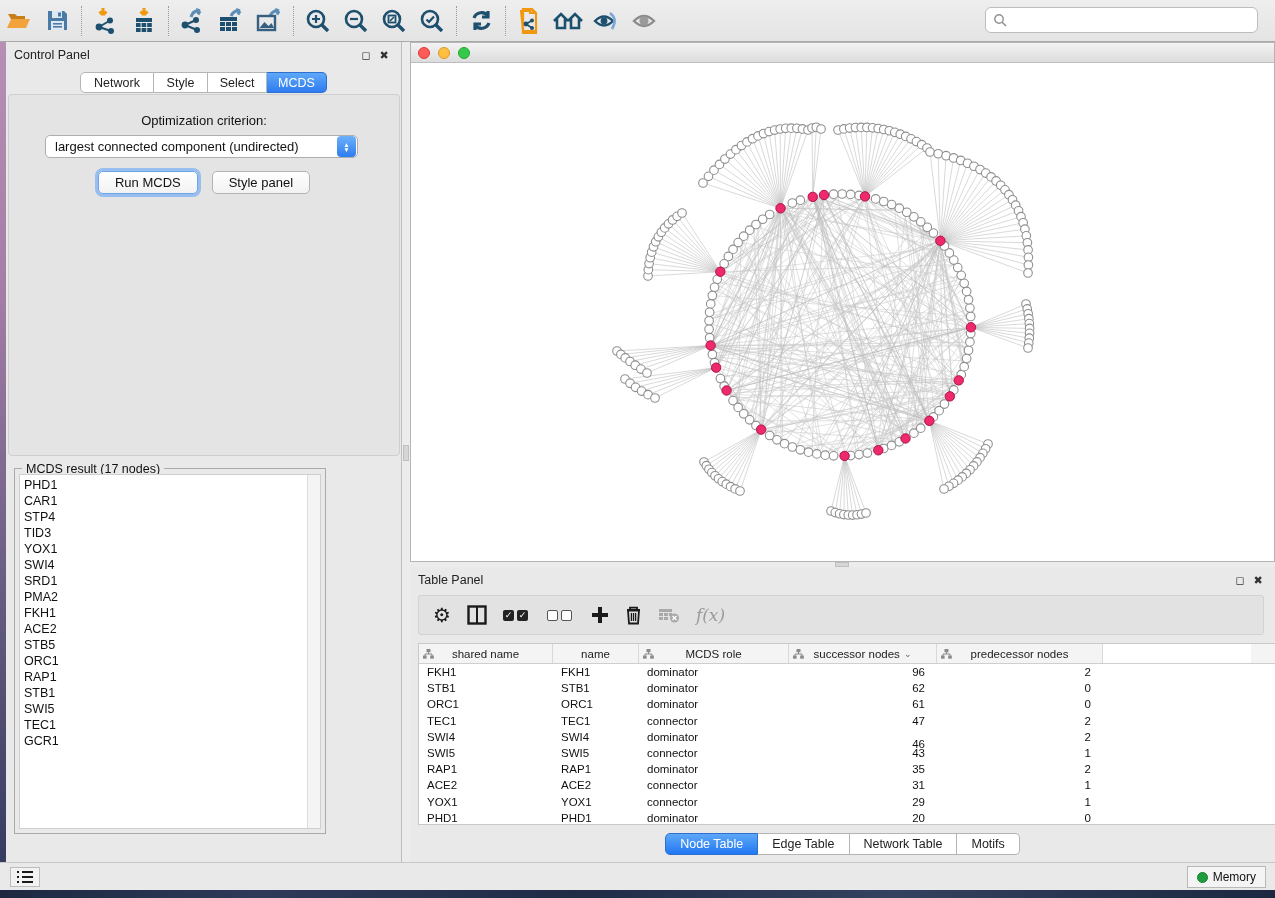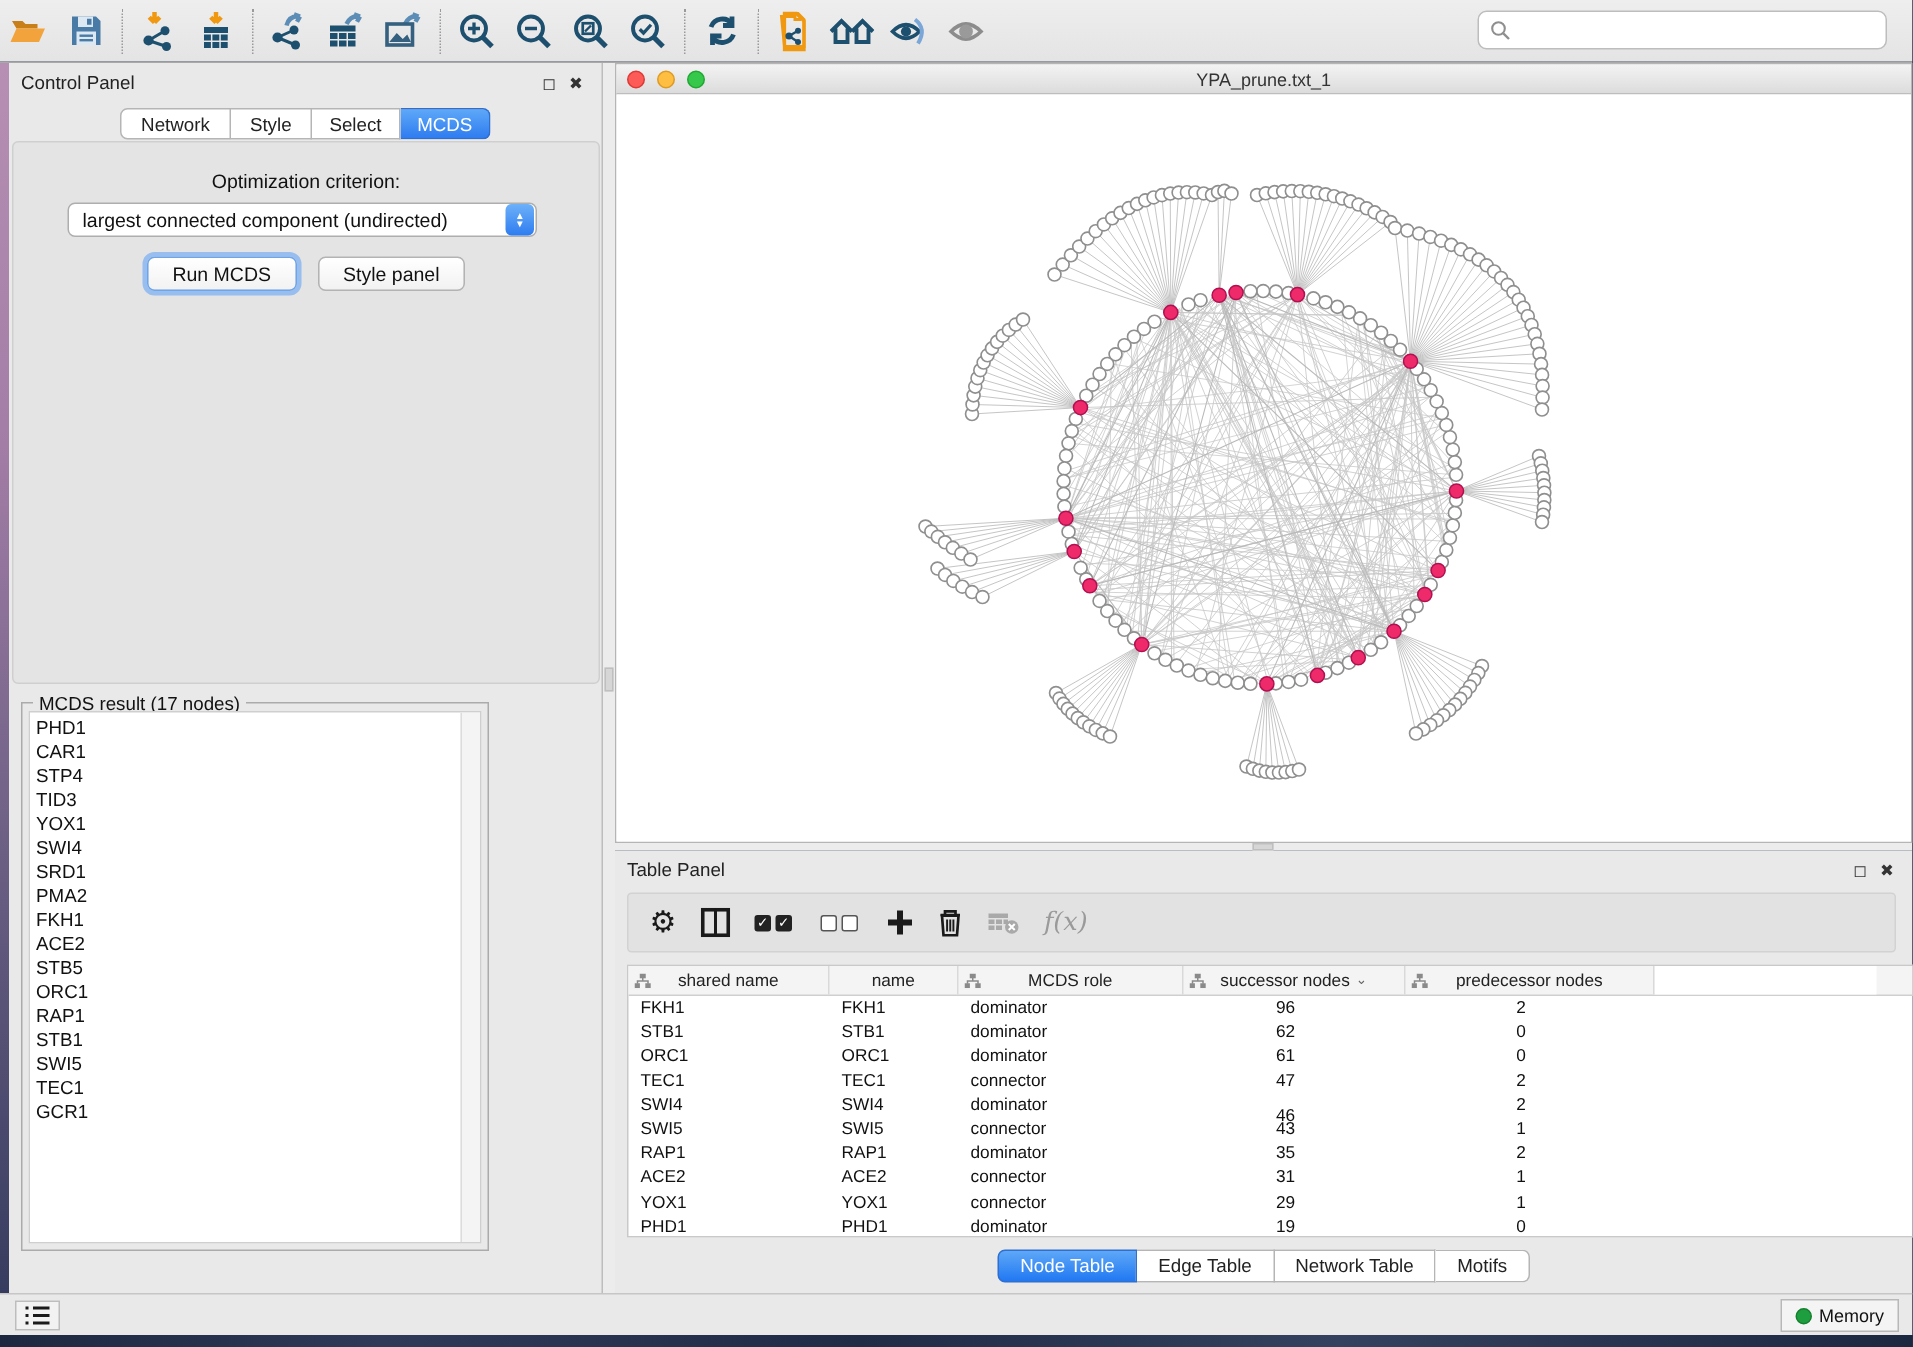--- a/index.html
+++ b/index.html
@@ -83,21 +83,21 @@
   .cbx { width:11px; height:11px; border-radius:2px; display:inline-block; margin-right:3px; }
   .cbx.on { background:#222; color:#fff; font-size:9px; line-height:11px; text-align:center; }
   .cbx.off { background:#fff; border:1.5px solid #555; }
 
   .data-table { position:absolute; left:8px; top:76px; width:1006px; height:182px; background:#fff; border:1px solid #c9c9c9; }
   .thead { display:flex; height:20px; background:#f4f4f4; border-bottom:1px solid #cfcfcf; }
   .th { display:flex; align-items:center; justify-content:center; gap:4px; font-size:11.5px; color:#222;
     border-right:1px solid #d9d9d9; position:relative; }
   .tr { display:flex; height:16.2px; align-items:center; }
   .td { font-size:11.5px; color:#111; white-space:nowrap; overflow:hidden; }
-  .td.num { text-align:center; }
+  .td.num { text-align:right; }
   .tbl-scroll { position:absolute; right:0; top:20px; bottom:0; width:14px; background:#fcfcfc; border-left:1px solid #e0e0e0; }
   .tbl-thumb { position:absolute; left:2px; top:4px; width:9px; height:88px; background:#c1c1c1; border-radius:6px; }
 
   .bottom-tabs { position:absolute; left:0; top:266px; width:100%; display:flex; justify-content:center; }
   .btab { height:22px; background:#fff; border:1px solid #b5b5b5; border-left:none; font-size:12.5px;
     display:flex; align-items:center; justify-content:center; padding:0 14px; color:#222; }
   .btab:first-child { border-left:1px solid #b5b5b5; border-radius:5px 0 0 5px; }
   .btab:last-child { border-radius:0 5px 5px 0; }
   .btab.active { background:linear-gradient(#5ea8f8,#2178f2); border-color:#2e6fd0; color:#fff; }
 
@@ -323,21 +323,20 @@
 
 <div class="vsplit">
     <div class="grip"></div>
   </div>
 
 <div class="net-window">
   <div class="net-titlebar">
     <span class="light red"></span>
     <span class="light yellow"></span>
     <span class="light green"></span>
-    <span class="net-title">YPA_prune.txt_1</span>
   </div>
   <div class="net-canvas">
     <svg id="net-svg" width="863" height="498" viewBox="411 63 863 498">
         <line x1="780.5272445341194" y1="208.2781453313238" x2="710.9730553457975" y2="302.349446955949" stroke="#c7c7c7" stroke-width="0.55"></line>
         <line x1="780.5272445341194" y1="208.2781453313238" x2="709.1928288292703" y2="332.10520726730874" stroke="#c7c7c7" stroke-width="0.55"></line>
         <line x1="780.5272445341194" y1="208.2781453313238" x2="903.5180899032601" y2="210.4292696407963" stroke="#c7c7c7" stroke-width="0.55"></line>
         <line x1="780.5272445341194" y1="208.2781453313238" x2="968.4817401923015" y2="350.5625201644509" stroke="#c7c7c7" stroke-width="0.55"></line>
         <line x1="780.5272445341194" y1="208.2781453313238" x2="910.5322951395798" y2="435.39110173534465" stroke="#c7c7c7" stroke-width="0.55"></line>
         <line x1="780.5272445341194" y1="208.2781453313238" x2="845.5671221967831" y2="455.88165322323096" stroke="#c7c7c7" stroke-width="0.55"></line>
         <line x1="780.5272445341194" y1="208.2781453313238" x2="880.9603639119716" y2="449.4317025046224" stroke="#c7c7c7" stroke-width="0.55"></line>
@@ -1132,21 +1131,21 @@
           <div class="td" style="width: 134px; padding: 0px 0px 0px 8px;">YOX1</div>
           <div class="td" style="width: 86px; padding: 0px 0px 0px 8px;">YOX1</div>
           <div class="td" style="width: 150px; padding: 0px 0px 0px 8px;">connector</div>
           <div class="td num" style="width: 148px; padding: 0px 12px 0px 0px;">29</div>
           <div class="td num" style="width: 166px; padding: 0px 12px 0px 0px;">1</div>
         </div>
         <div class="tr">
           <div class="td" style="width: 134px; padding: 0px 0px 0px 8px;">PHD1</div>
           <div class="td" style="width: 86px; padding: 0px 0px 0px 8px;">PHD1</div>
           <div class="td" style="width: 150px; padding: 0px 0px 0px 8px;">dominator</div>
-          <div class="td num" style="width: 148px; padding: 0px 12px 0px 0px;">19</div>
+          <div class="td num" style="width: 148px; padding: 0px 12px 0px 0px;">20</div>
           <div class="td num" style="width: 166px; padding: 0px 12px 0px 0px;">0</div>
         </div>
       </div>
     <div class="tbl-scroll">
         <div class="tbl-thumb"></div>
       </div>
   </div>
 
   <div class="bottom-tabs" id="tp-tabs">
       <div class="btab active">Node Table</div>

